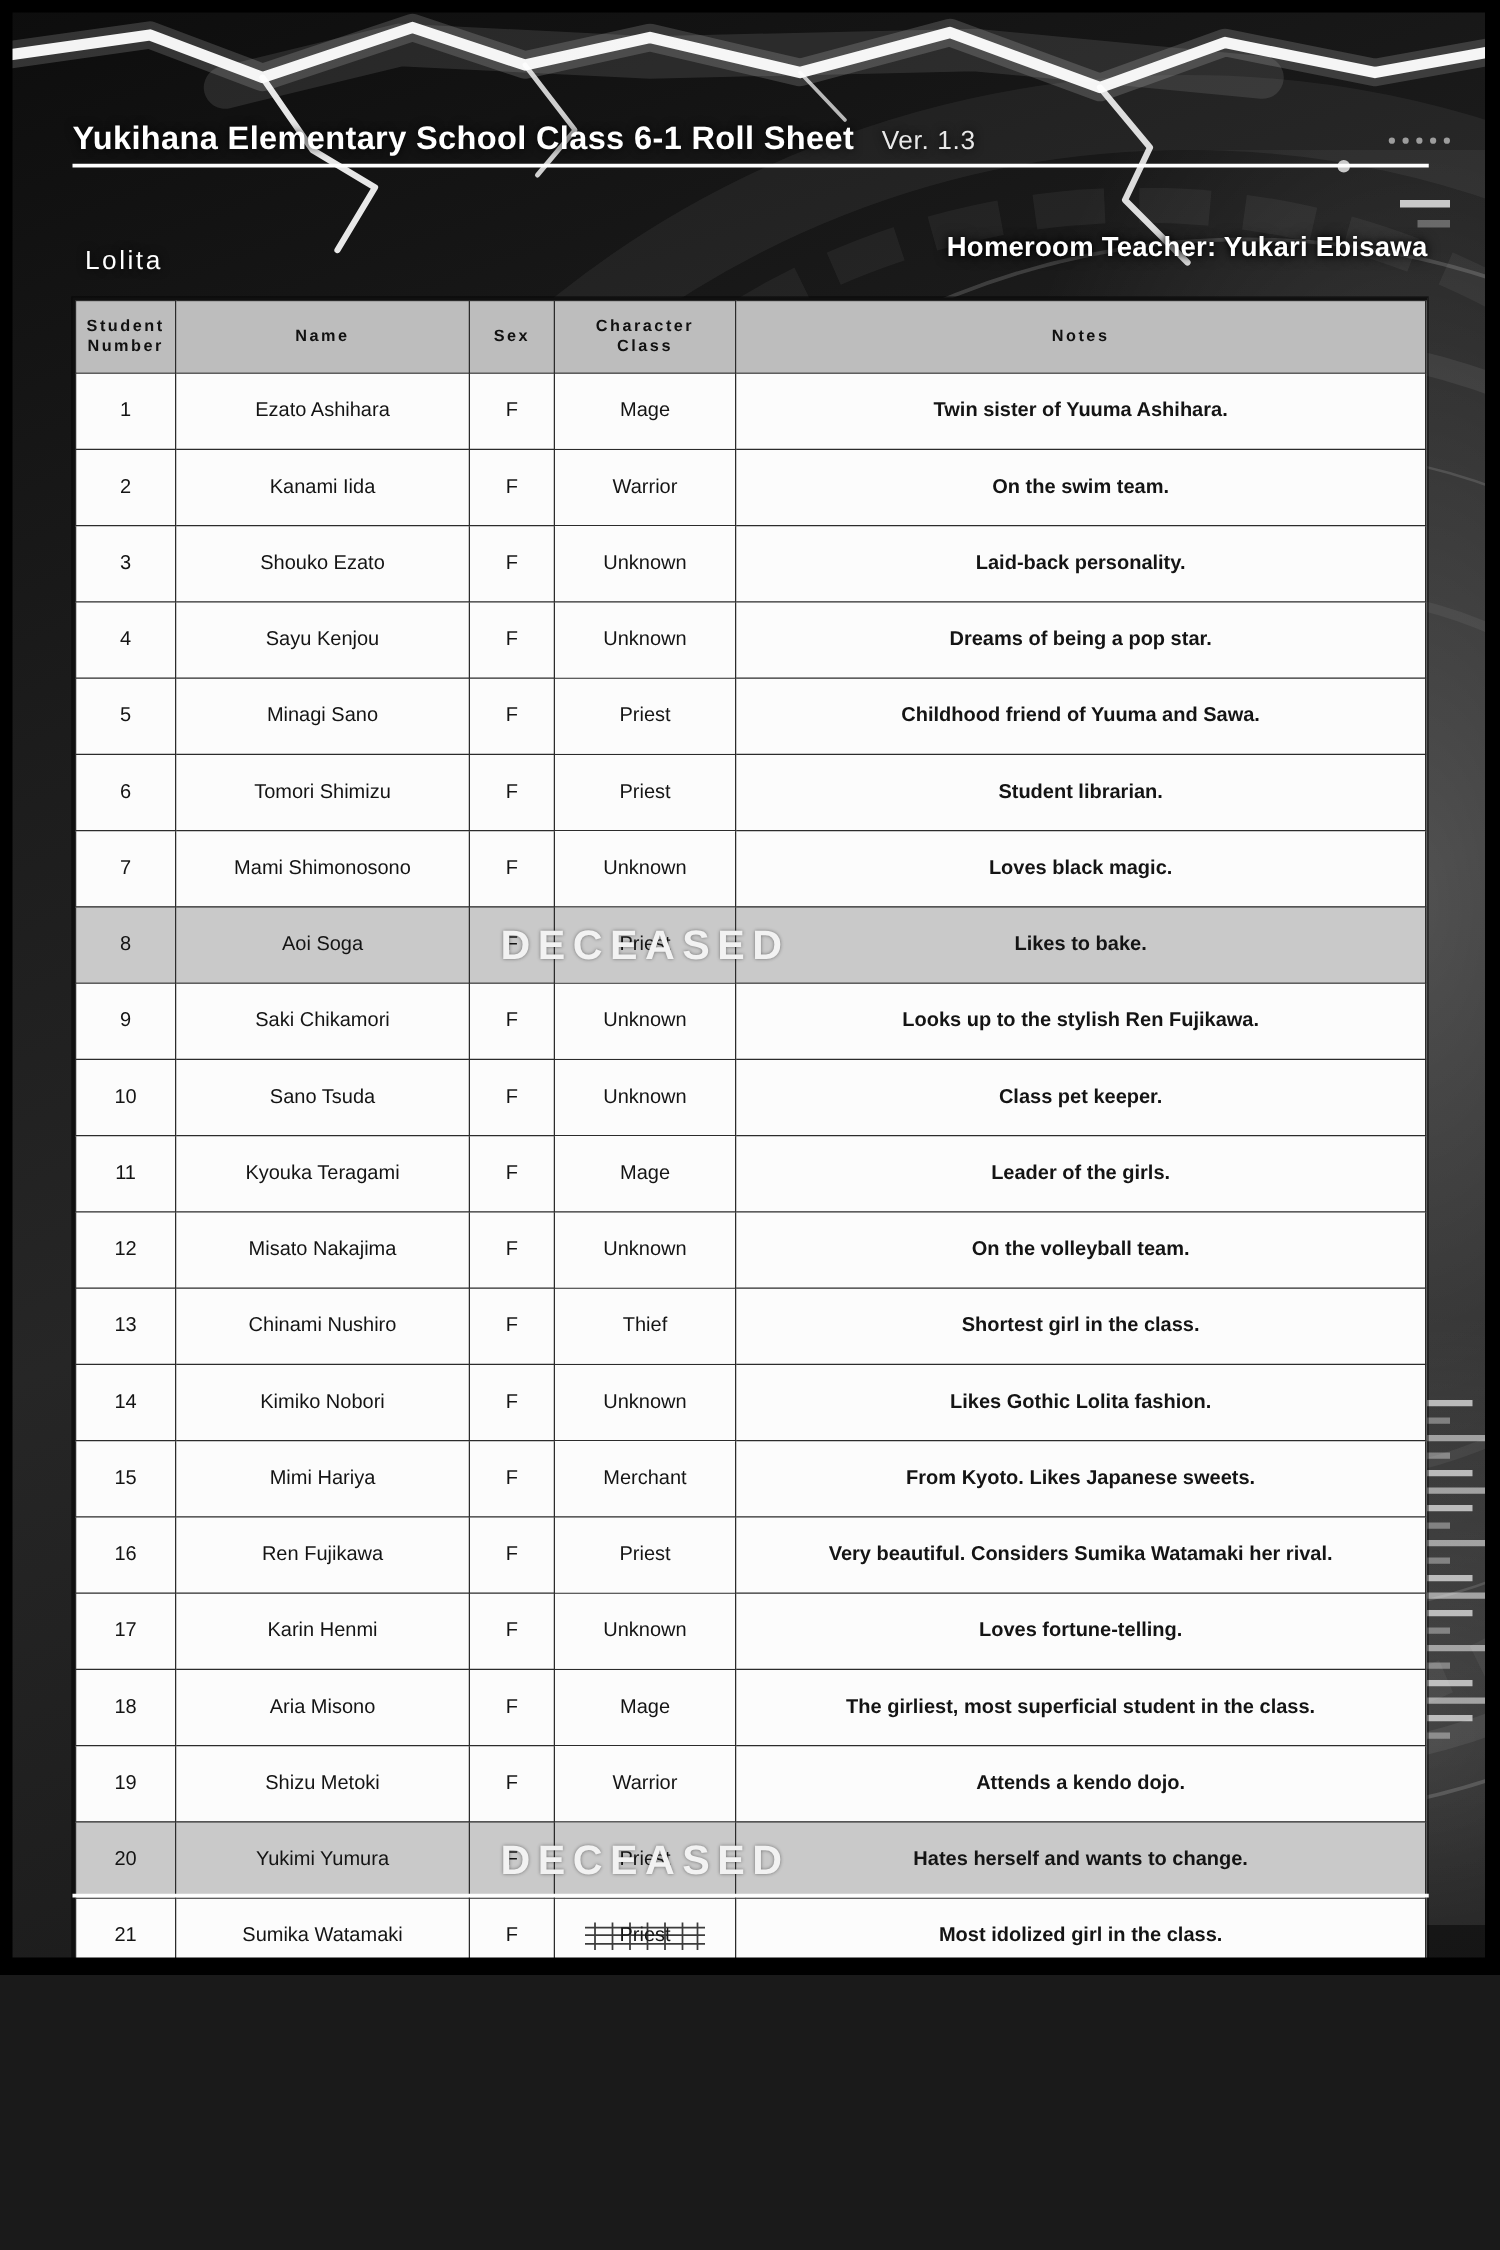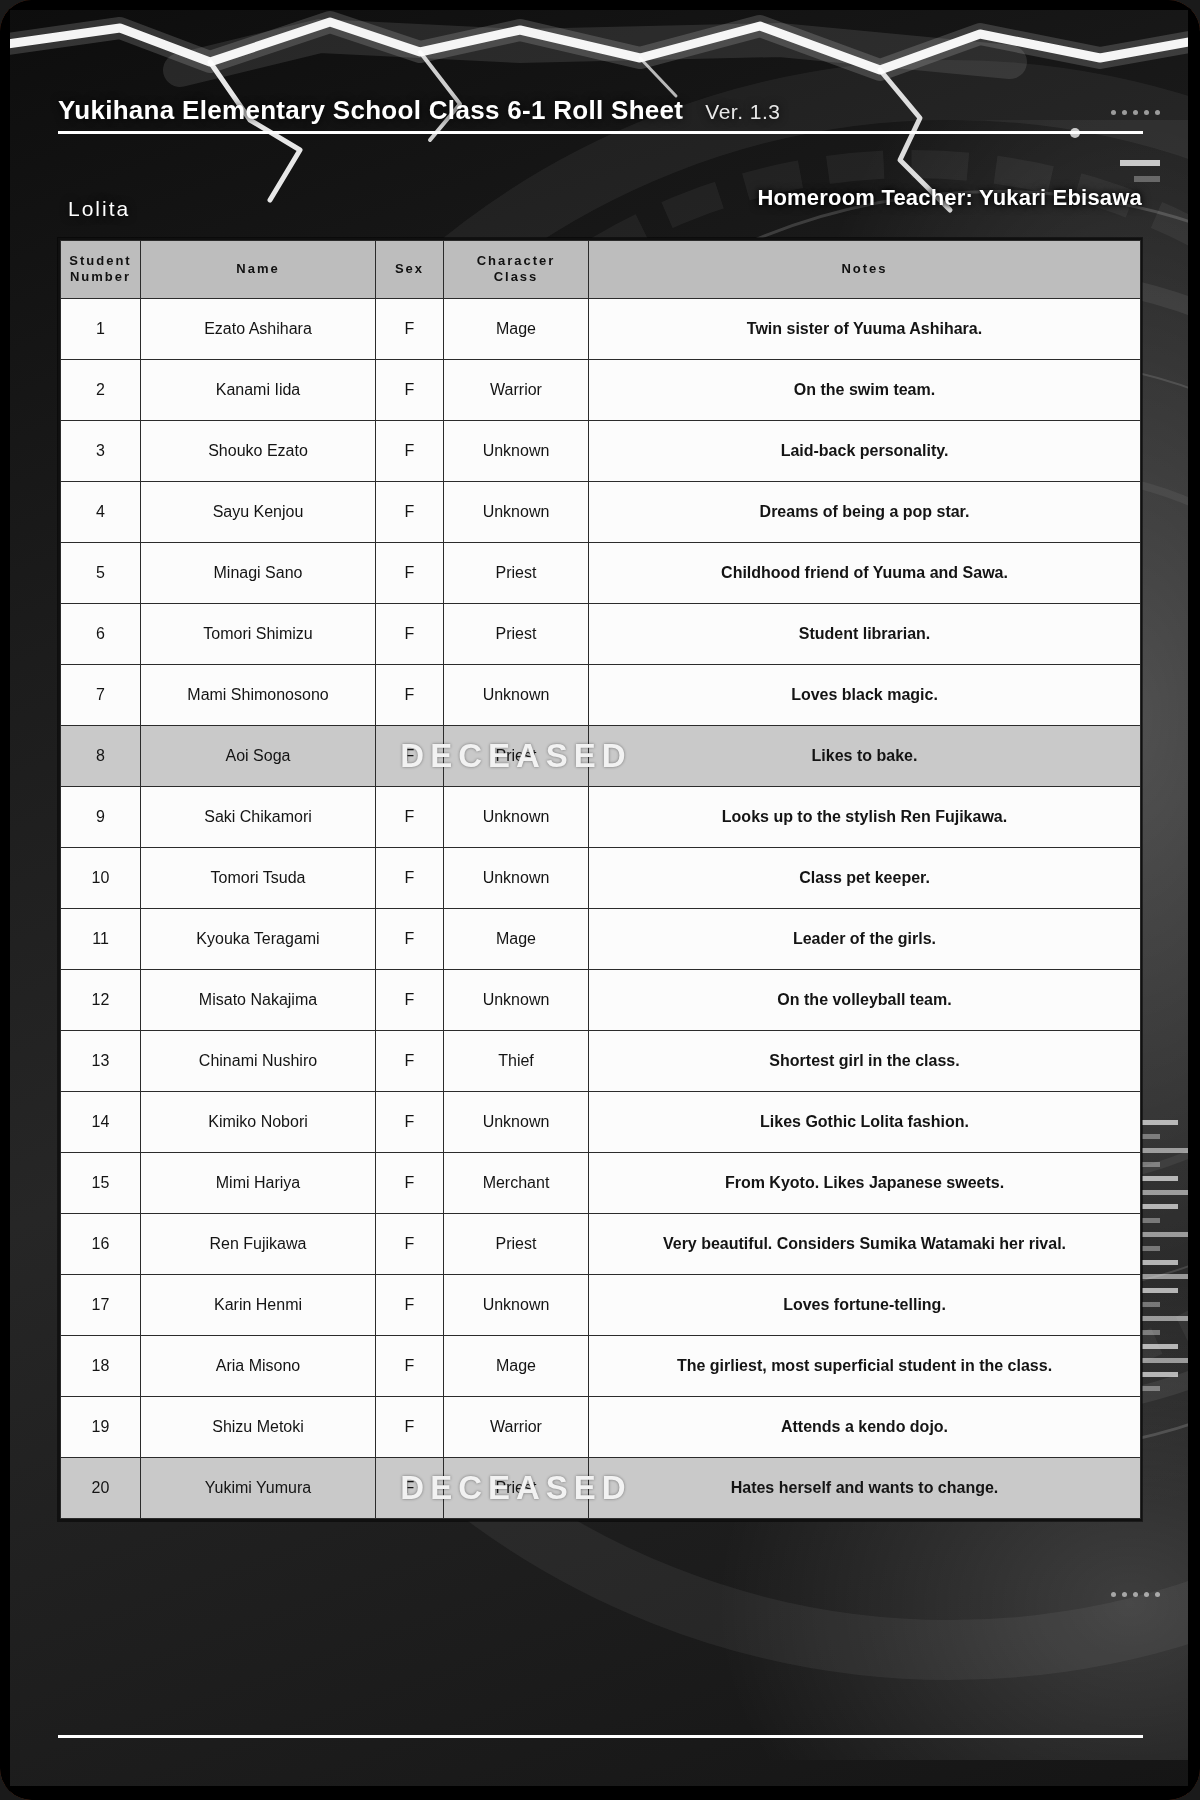--- a/index.html
+++ b/index.html
@@ -10,24 +10,23 @@
   body {
     width: 1200px;
     height: 1800px;
     overflow: hidden;
     font-family: "Liberation Sans", sans-serif;
   }
 
   #page {
     position: relative;
     width: 1200px;
-    height: 1800px;
+    height: 1580px;
     background: #c2410c;
     overflow: hidden;
-    border-radius: 32px;
   }
 
   
   .bg-layer { position: absolute; inset: 0; overflow: hidden; }
 
   .bg-dark {
     position: absolute; inset: 0;
     background:
       linear-gradient(160deg, #0d0d0d 0%, #1c1c1c 30%, #262626 55%, #151515 100%);
   }
@@ -403,21 +402,21 @@
             </tr>
             <tr>
               <td class="num"><span>9</span></td>
               <td class="name"><span>Saki Chikamori</span></td>
               <td class="sex"><span>F</span></td>
               <td class="klass"><span>Unknown</span></td>
               <td class="notes"><span>Looks up to the stylish Ren Fujikawa.</span></td>
             </tr>
             <tr>
               <td class="num"><span>10</span></td>
-              <td class="name"><span>Tomori Tsuda</span></td>
+              <td class="name"><span>Sano Tsuda</span></td>
               <td class="sex"><span>F</span></td>
               <td class="klass"><span>Unknown</span></td>
               <td class="notes"><span>Class pet keeper.</span></td>
             </tr>
             <tr>
               <td class="num"><span>11</span></td>
               <td class="name"><span>Kyouka Teragami</span></td>
               <td class="sex"><span>F</span></td>
               <td class="klass"><span>Mage</span></td>
               <td class="notes"><span>Leader of the girls.</span></td>
@@ -477,20 +476,32 @@
               <td class="sex"><span>F</span></td>
               <td class="klass"><span>Warrior</span></td>
               <td class="notes"><span>Attends a kendo dojo.</span></td>
             </tr>
             <tr class="deceased">
               <td class="num"><span>20</span></td>
               <td class="name"><span>Yukimi Yumura</span></td>
               <td class="sex"><span>F</span></td>
               <td class="klass"><span>Priest</span><span class="stamp">DECEASED</span></td>
               <td class="notes"><span>Hates herself and wants to change.</span></td>
+            </tr>
+            <tr>
+              <td class="num"><span>21</span></td>
+              <td class="name"><span>Sumika Watamaki</span></td>
+              <td class="sex"><span>F</span></td>
+              <td class="klass"><span>Priest</span><svg class="scribble" viewBox="0 0 104 26">
+                  <g stroke="#1b1b1b" stroke-width="1.4" fill="none" opacity="0.85">
+                    <path d="M4 6 L100 6 M4 12 L100 12 M4 19 L100 19"></path>
+                    <path d="M12 2 L12 24 M26 2 L26 24 M40 2 L40 24 M54 2 L54 24 M68 2 L68 24 M82 2 L82 24 M94 2 L94 24"></path>
+                  </g>
+                </svg></td>
+              <td class="notes"><span>Most idolized girl in the class.</span></td>
             </tr>
           </tbody>
       </table>
     </div>
 
     <div class="bottom-rule"></div>
   </div>
 
   <div class="edge top"></div>
   <div class="edge bottom"></div>

